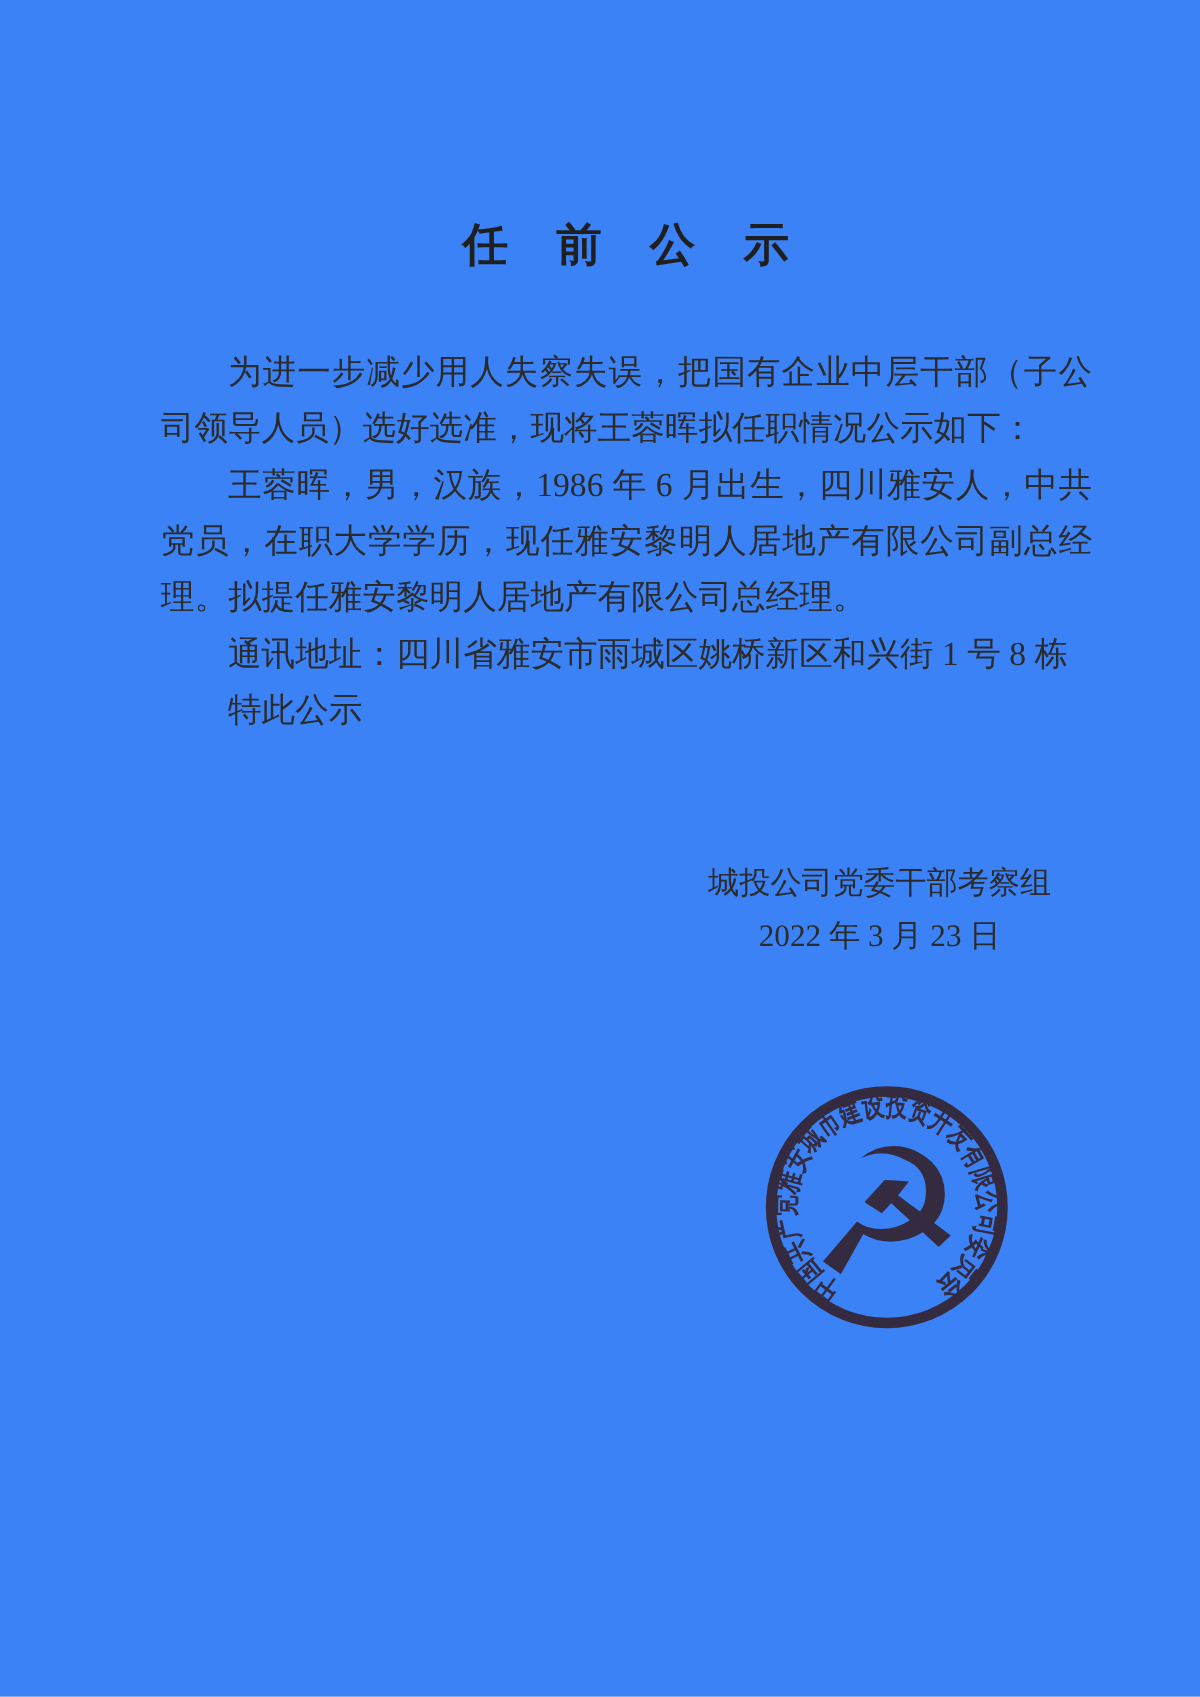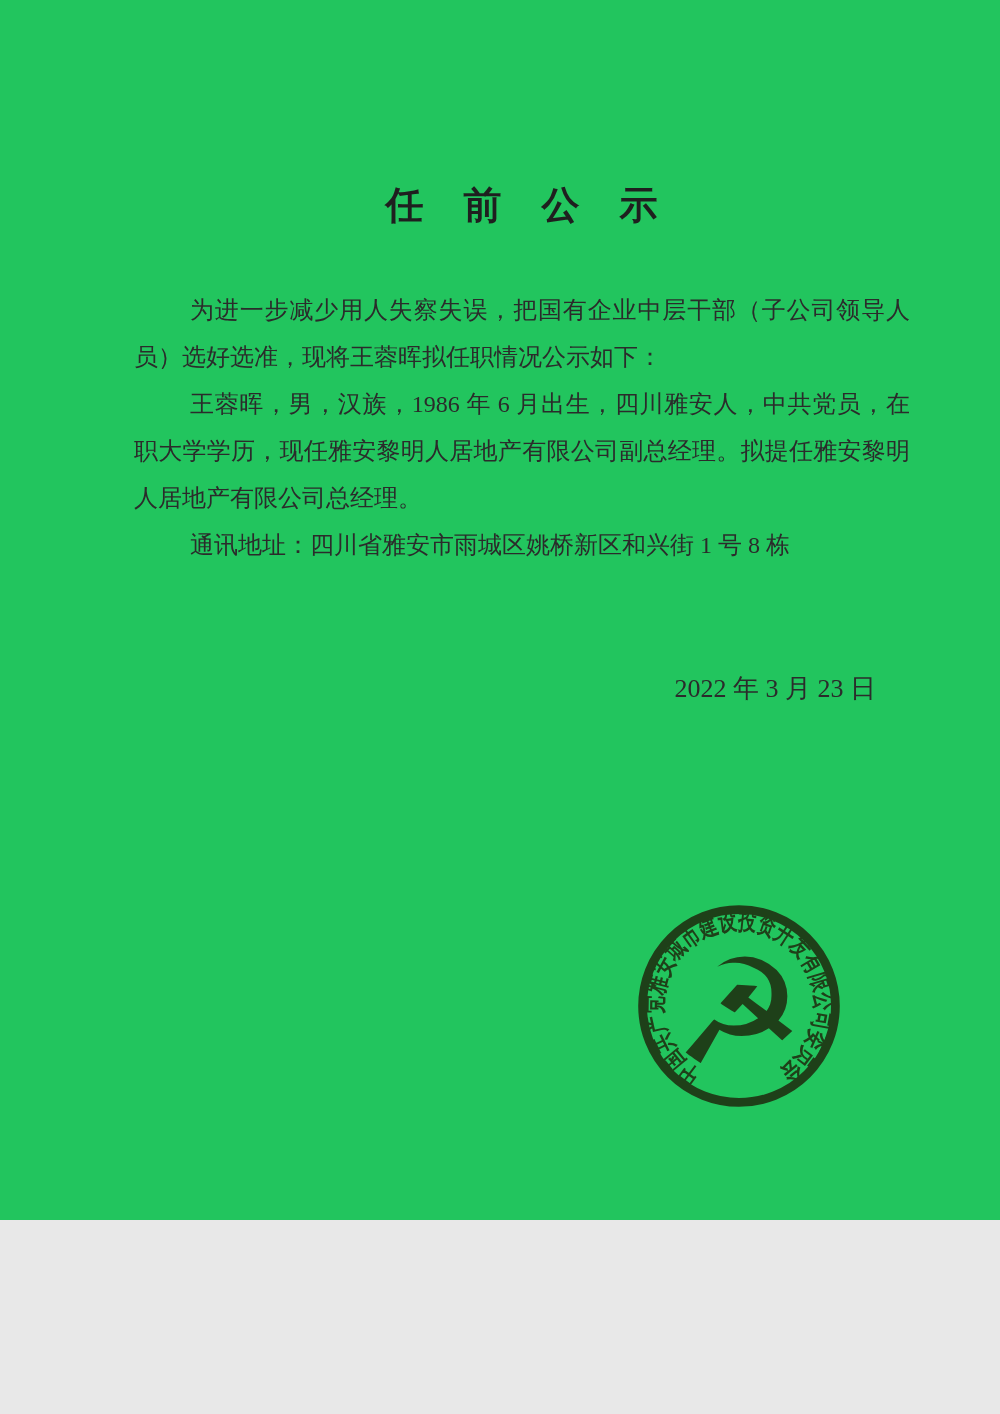--- a/index.html
+++ b/index.html
@@ -1,41 +1,41 @@
 <!DOCTYPE html>
 <html><head>
 <meta charset="utf-8">
 <style>
   * { margin: 0; padding: 0; box-sizing: border-box; }
   html, body { background: #e8e8e8; }
   .page {
     position: relative;
     width: 1000px;
-    height: 1220px;
+    height: 1414px;
     margin: 0 auto;
-    background: #22c55e;
+    background: #3b82f6;
     color: #2b2b2b;
     font-family: "Liberation Serif", "DejaVu Serif", serif;
     overflow: hidden;
   }
   .content {
     padding: 0 90px 0 134px;
   }
   .title {
     margin-top: 183px;
     font-size: 38px;
     line-height: 44px;
     font-weight: bold;
     text-align: center;
     color: #1f1f1f;
     letter-spacing: 1px;
   }
   .body-text {
     margin-top: 60px;
-    font-size: 24px;
+    font-size: 28px;
     line-height: 47px;
     text-align: justify;
   }
   .body-text p {
     text-indent: 56px; 
   }
   .signature-block {
     margin-top: 98px;
     margin-right: 34px;
     margin-left: auto;
@@ -61,23 +61,25 @@
 
 <div class="page">
   <div class="content">
 
     <h1 class="title">任　前　公　示</h1>
 
     <div class="body-text">
       <p>为进一步减少用人失察失误，把国有企业中层干部（子公司领导人员）选好选准，现将王蓉晖拟任职情况公示如下：</p>
       <p>王蓉晖，男，汉族，1986 年 6 月出生，四川雅安人，中共党员，在职大学学历，现任雅安黎明人居地产有限公司副总经理。拟提任雅安黎明人居地产有限公司总经理。</p>
       <p>通讯地址：四川省雅安市雨城区姚桥新区和兴街 1 号 8 栋</p>
+      <p>特此公示</p>
     </div>
 
     <div class="signature-block">
+      <div>城投公司党委干部考察组</div>
       <div>2022 年 3 月 23 日</div>
     </div>
   </div>
 
   <div class="seal">
     <svg viewBox="0 0 230 230" xmlns="http://www.w3.org/2000/svg">
       <defs>
         <path id="ringPath" d="M 75.5 183.4 A 79 79 0 1 1 154.5 183.4" fill="none"></path>
       </defs>
       <circle cx="115" cy="115" r="99" fill="none" stroke-width="9" stroke="#dd3b27"></circle>

